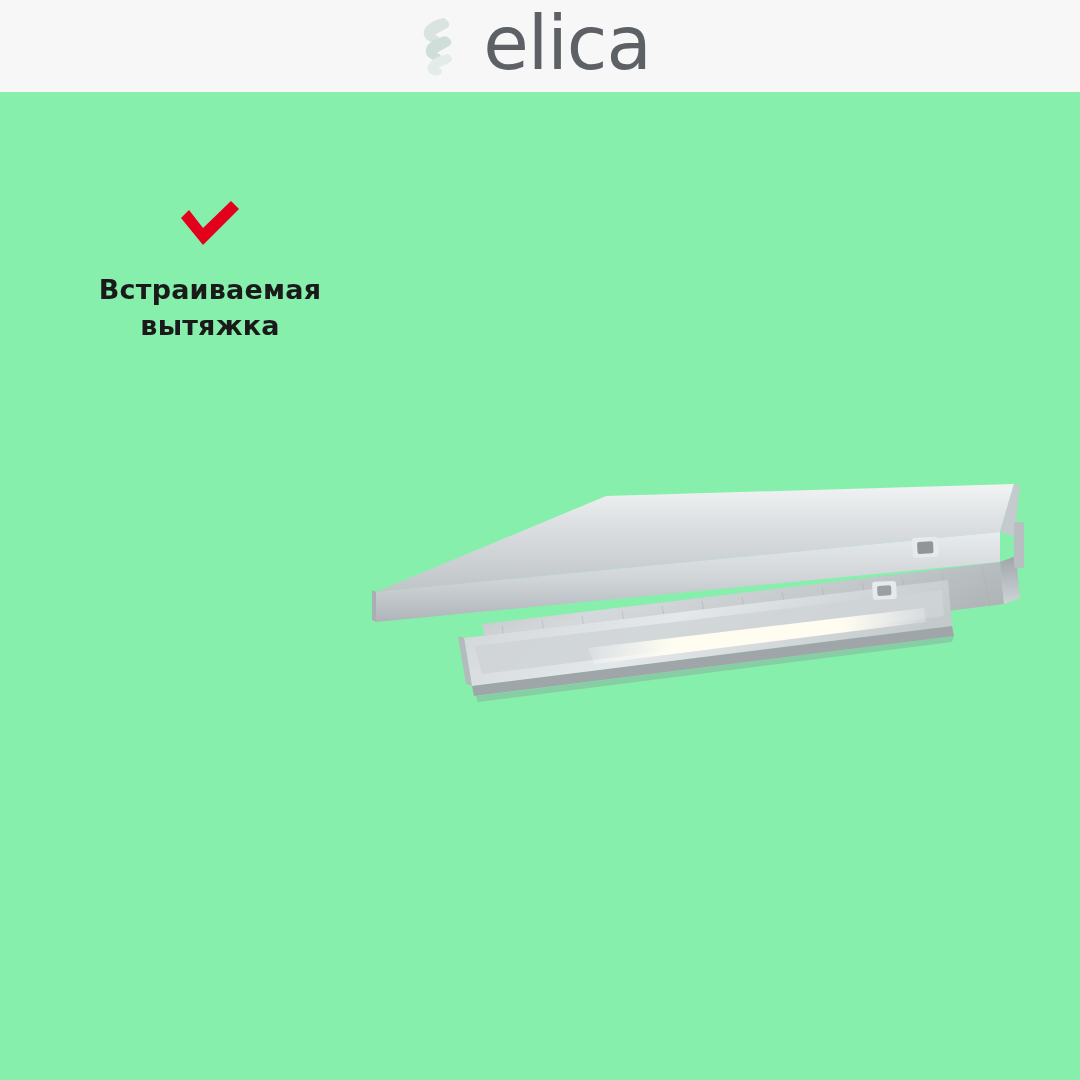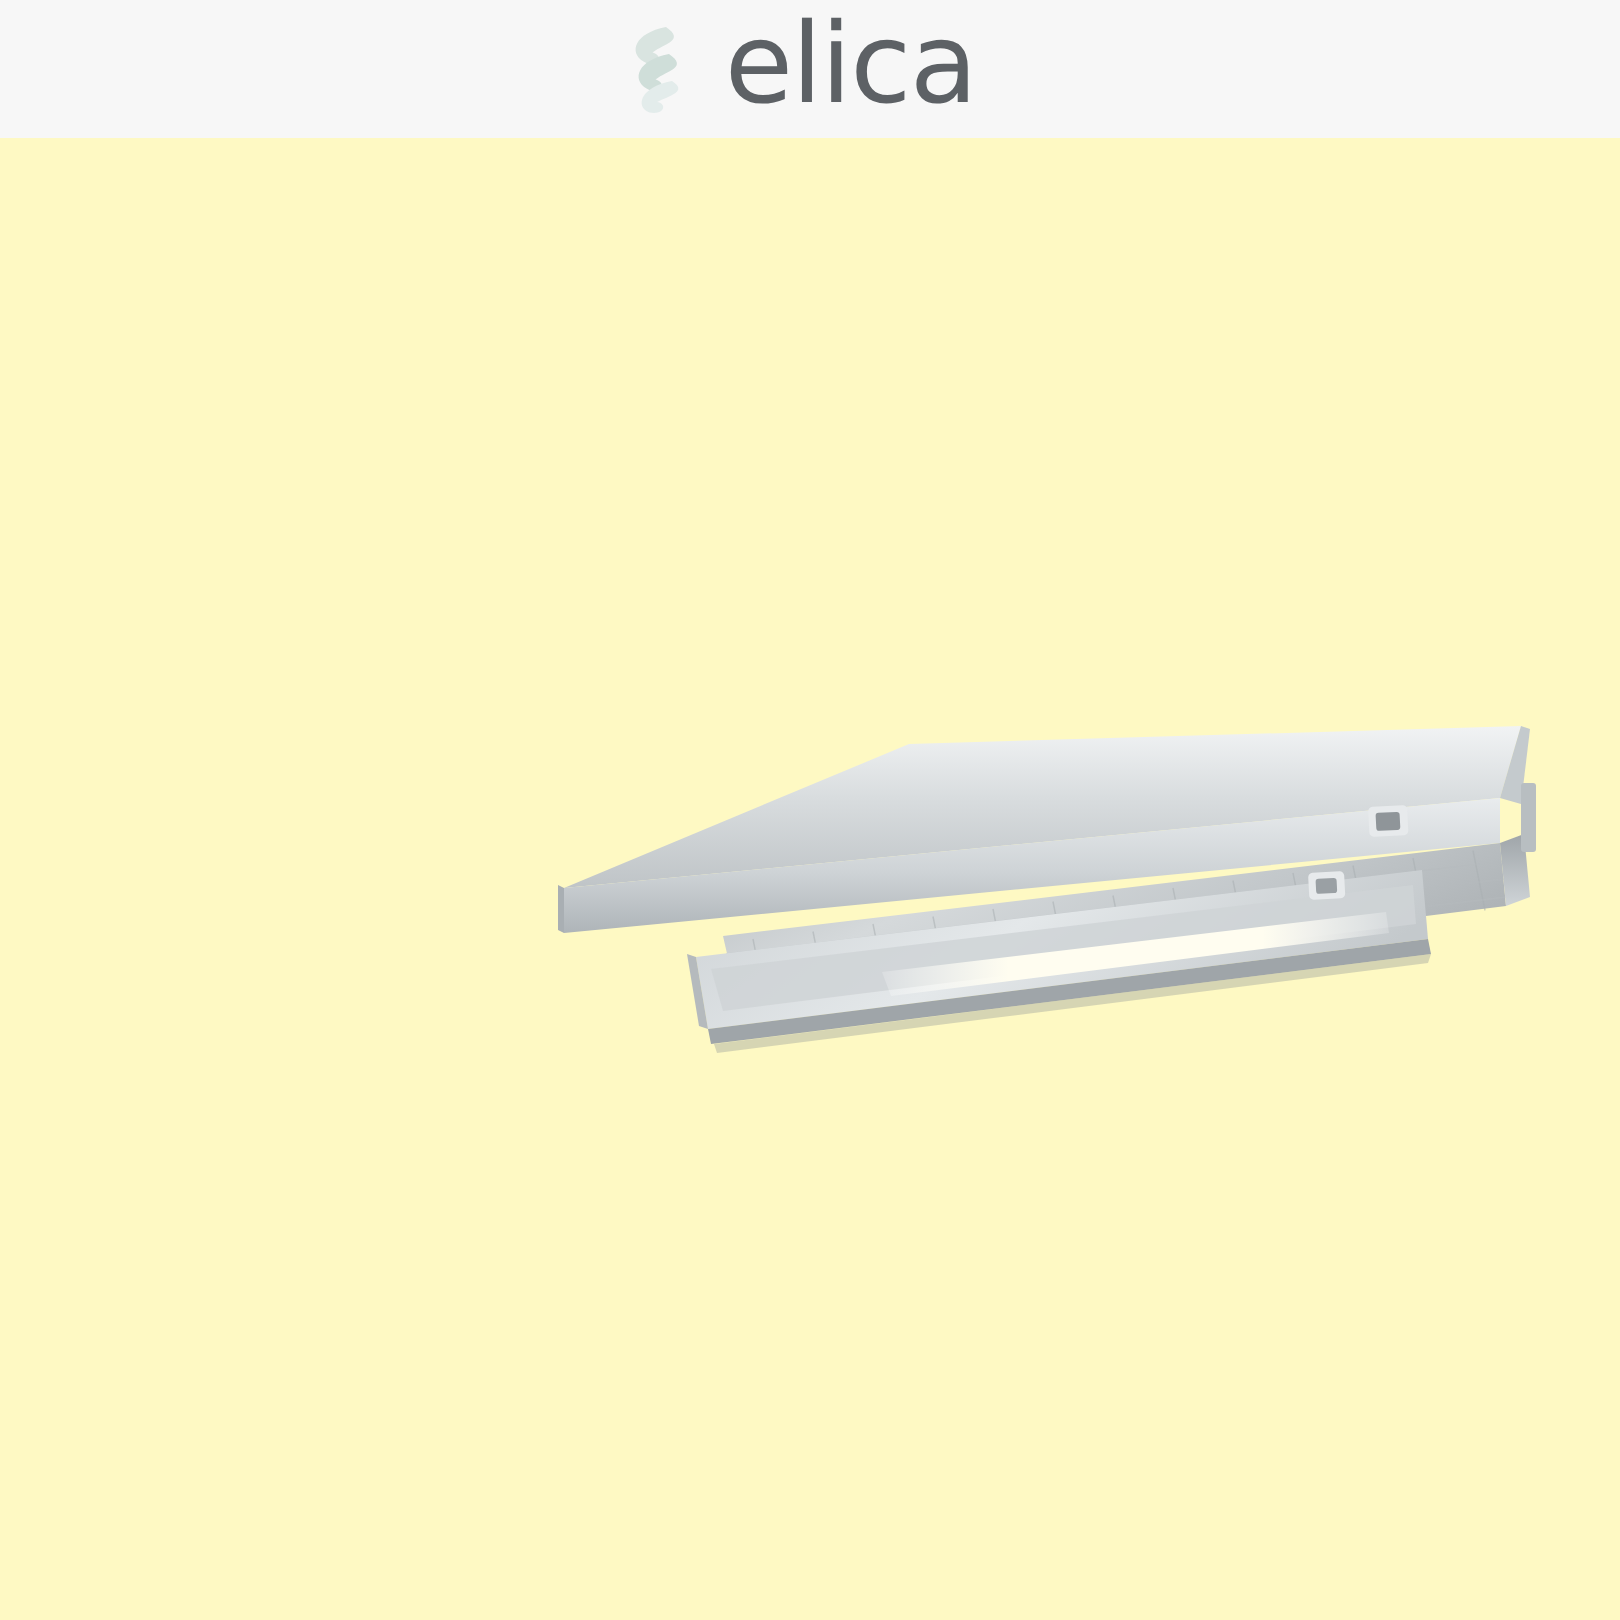--- a/index.html
+++ b/index.html
@@ -7,21 +7,21 @@
     padding: 0;
     background: #ffffff;
   }
   body {
     font-family: "DejaVu Sans", sans-serif;
   }
   .page {
     position: relative;
     width: 1080px;
     height: 1080px;
-    background: #fef9c3;
+    background: #86efac;
     overflow: hidden;
   }
 
   
   .brand-bar {
     position: absolute;
     left: 0;
     top: 0;
     width: 1080px;
     height: 92px;
@@ -115,20 +115,28 @@
         <path d="M31 3 C10 7, 6 20, 16 26 C26 32, 30 22, 22 20 C30 14, 44 12, 31 3 Z" fill="#d9e4e0"></path>
         <path d="M33 21 C12 25, 8 38, 18 44 C28 50, 32 40, 24 38 C32 32, 46 30, 33 21 Z" fill="#cfded9"></path>
         <path d="M35 39 C14 43, 10 56, 20 60 C30 62, 32 54, 25 53 C33 49, 46 46, 35 39 Z" fill="#e3eceb"></path>
       </svg>
       <div class="brand-name">elica</div>
     </div>
   </div>
 
   <div class="features">
 
+    <div class="feature">
+      <div class="check-wrap">
+        <svg class="check-icon" viewBox="0 0 62 46" aria-hidden="true">
+          <path d="M2 18 L10 10 L24 28 L52 1 L60 9 L24 45 Z" fill="#e2001a"></path>
+        </svg>
+      </div>
+      <div class="feature-text">Встраиваемая вытяжка</div>
+    </div>
 
 
   </div>
 
   <div class="product">
     <svg width="700" height="240" viewBox="0 0 700 240" aria-hidden="true">
       <defs>
         <linearGradient id="steelTop" x1="0" y1="0" x2="0" y2="1">
           <stop offset="0%" stop-color="#f1f3f4"></stop>
           <stop offset="45%" stop-color="#d8dcde"></stop>

